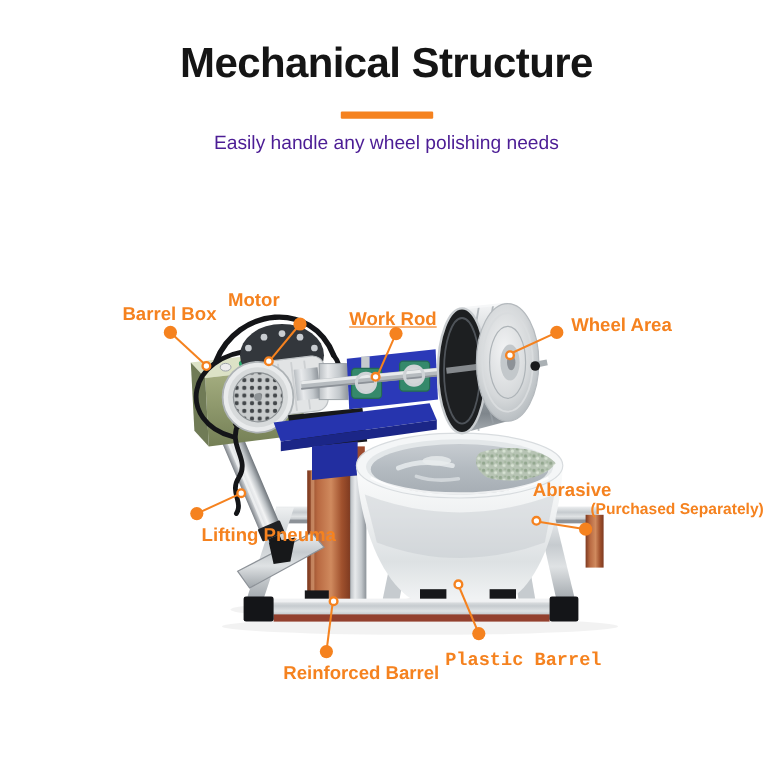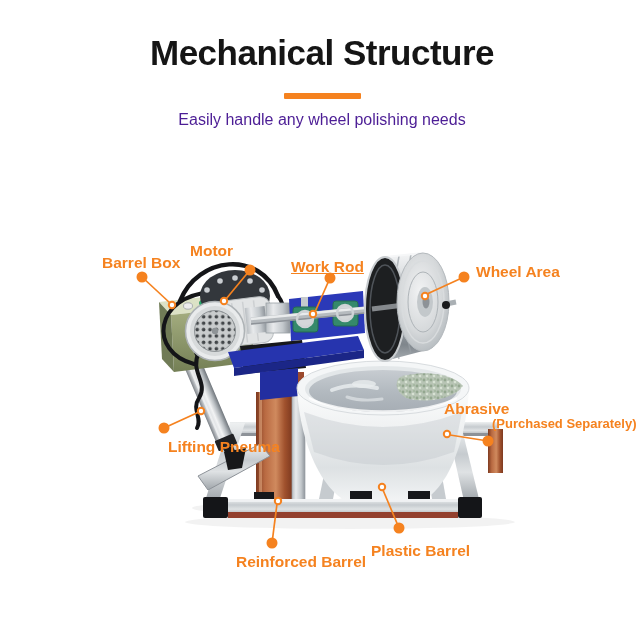--- a/index.html
+++ b/index.html
@@ -28,21 +28,21 @@
     font-size:15.5px; line-height:1.12; white-space:nowrap;
   }
   .part-label .note{ display:block; font-size:13px; font-weight:bold;margin-left:48px; }
   .lbl-control-box{ left:100px; top:254px; }
   .lbl-motor{ left:188px; top:242px; }
   .lbl-work-rod{ left:289px; top:258px;text-decoration:underline; }
   .lbl-wheel-area{ left:474px; top:263px; }
   .lbl-abrasive{ left:442px; top:400px; }
   .lbl-lifting{ left:126px; top:438px;margin-left:40px; }
   .lbl-reinforced{ left:234px; top:553px; }
-  .lbl-barrel{ left:369px; top:542px; }
+  .lbl-barrel{ left:369px; top:542px;font-family:Liberation Mono, monospace; }
   .leader line{ stroke:var(--accent); stroke-width:1.7; }
   .leader .dot{ fill:var(--accent); }
   .leader .ring{ fill:#ffffff; stroke:var(--accent); stroke-width:2; }
 </style>
 </head>
 <body>
 
 <div class="stage">
 
   <div class="header">

